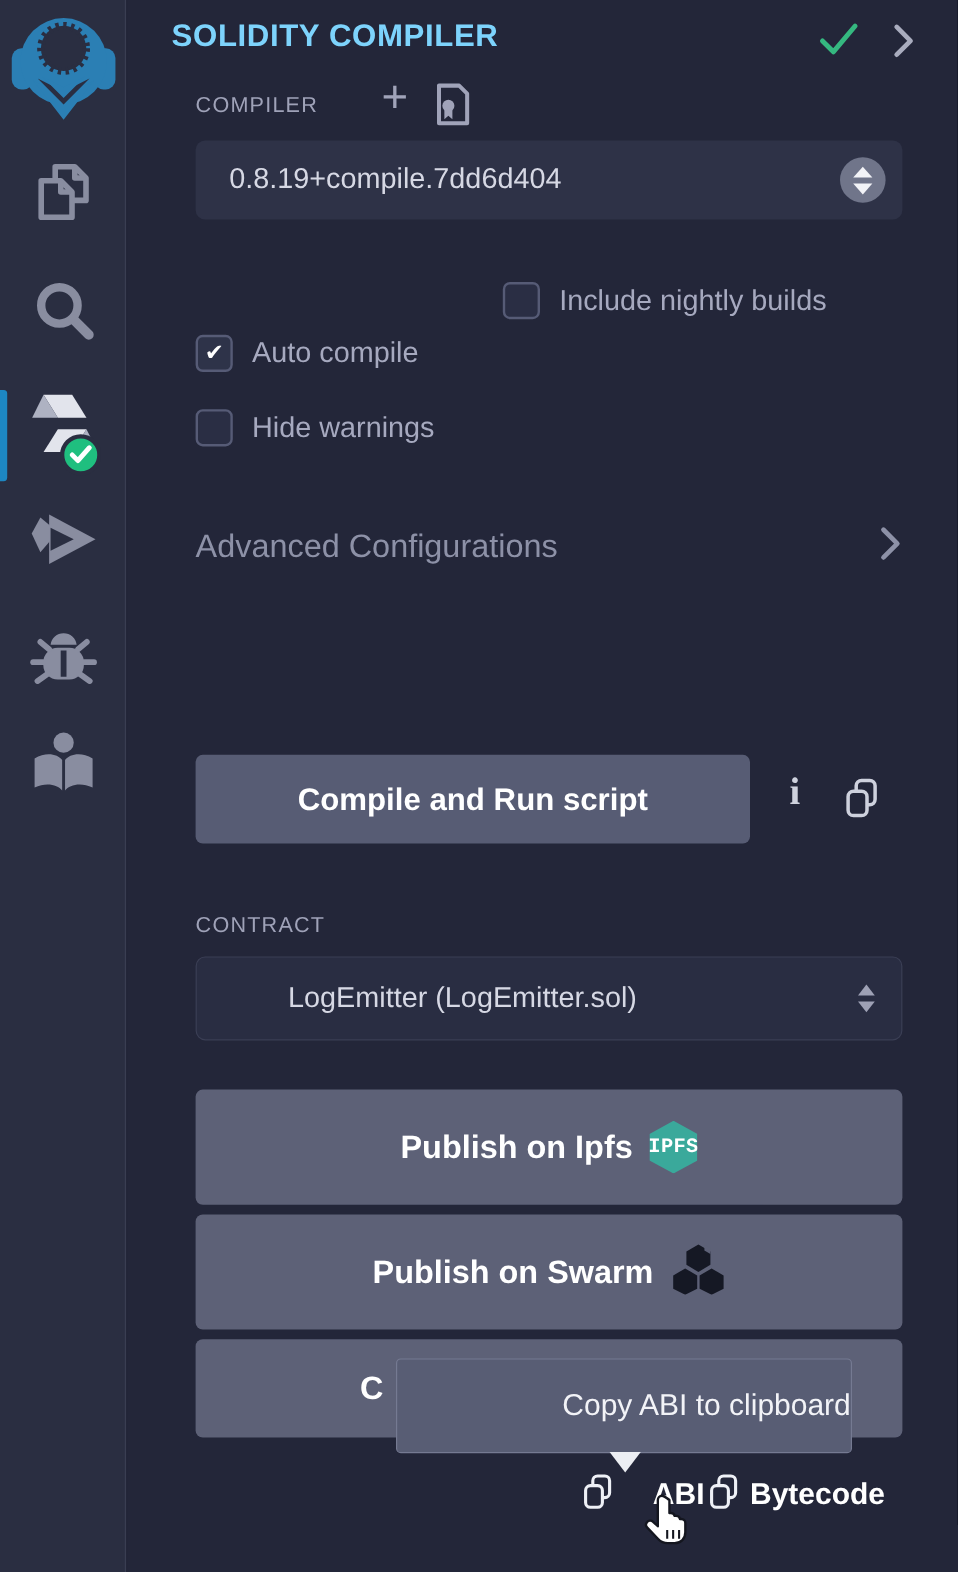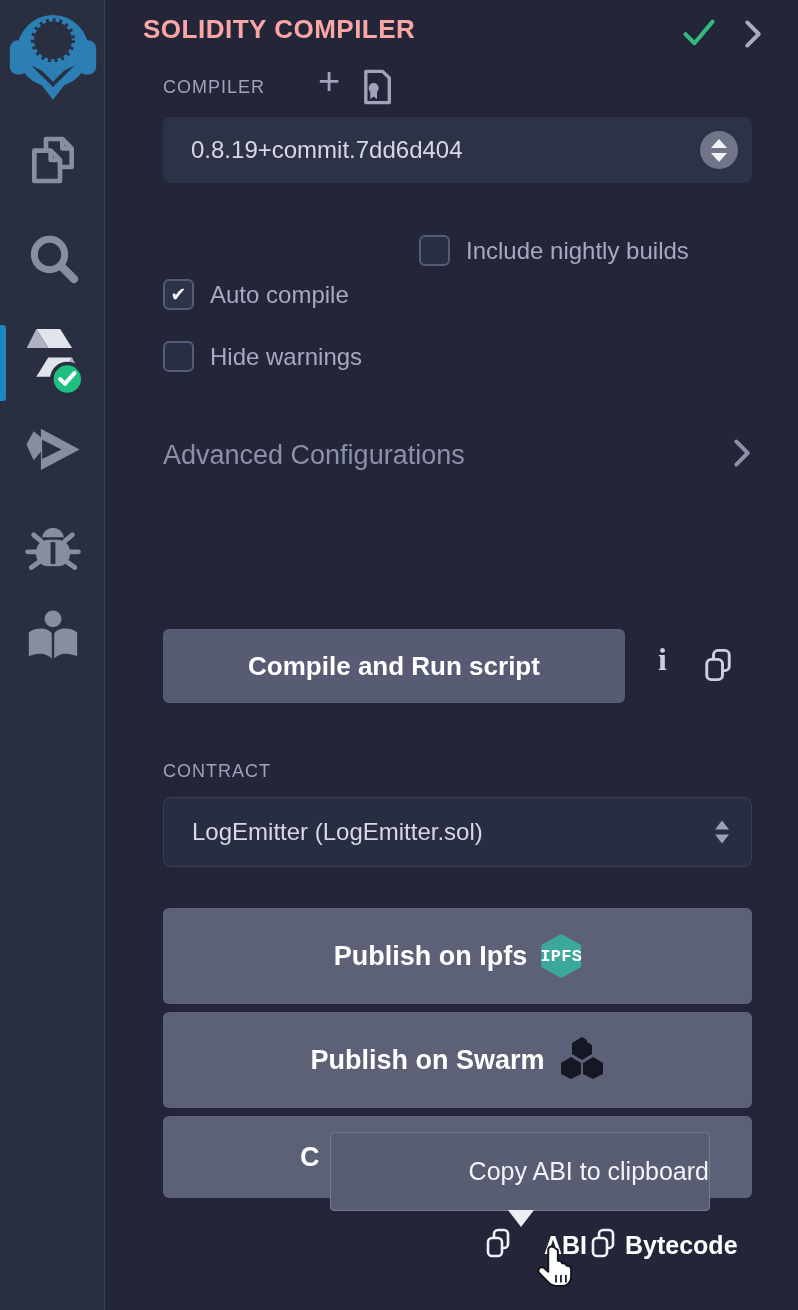--- a/index.html
+++ b/index.html
@@ -6,32 +6,32 @@
   *{box-sizing:border-box;font-family:"Liberation Sans","DejaVu Sans",sans-serif;}
   .stage{position:relative;width:798px;height:1310px;background:#232639;overflow:hidden;}
 
   
   .sidebar{position:absolute;left:0;top:0;width:105px;height:1310px;background:#2a2e41;border-right:1px solid #3a3e52;}
   .side-item{position:absolute;left:0;width:105px;display:flex;justify-content:center;align-items:center;cursor:pointer;}
   .active-bar{position:absolute;left:0;top:325px;width:6px;height:76px;background:#1d87c2;border-radius:0 3px 3px 0;}
 
   
   .panel{position:absolute;left:106px;top:0;width:692px;height:1310px;background:#232639;}
-  .title{position:absolute;left:37px;top:14px;font-size:26px;font-weight:600;color:#fca5a5;letter-spacing:.5px;}
+  .title{position:absolute;left:37px;top:14px;font-size:26px;font-weight:600;color:#7dd3fc;letter-spacing:.5px;}
   .hdr-check{position:absolute;left:576px;top:18px;}
   .hdr-chev{position:absolute;left:636px;top:19px;}
 
   .sec-label{font-size:18px;font-weight:500;color:#9fa2b8;letter-spacing:1px;}
   .compiler-label{position:absolute;left:57px;top:77px;}
   .plus-glyph{position:absolute;left:212px;top:62px;font-size:38px;font-weight:300;color:#a0a3b9;cursor:pointer;line-height:1;}
   .file-badge{position:absolute;left:254px;top:68px;cursor:pointer;}
 
   .select-box{position:absolute;left:57px;width:589px;border-radius:8px;display:flex;align-items:center;cursor:pointer;}
   .sel-compiler{top:117px;height:66px;background:#2e3247;}
-  .sel-contract{top:797px;height:70px;background:#292d42;border:1px solid #3b3f55;}
+  .sel-contract{top:797px;height:70px;background:#292d42;border:1px solid #3b3f55;padding-left:48px;}
   .select-box .sel-text{padding-left:28px;font-size:24px;color:#d6d8e4;}
   .stepper{position:absolute;right:14px;top:50%;transform:translateY(-50%);width:38px;height:38px;border-radius:50%;background:#70758a;display:flex;flex-direction:column;align-items:center;justify-content:center;gap:5px;}
   .tri-up{width:0;height:0;border-left:8px solid transparent;border-right:8px solid transparent;border-bottom:9px solid #f2f3f7;}
   .tri-dn{width:0;height:0;border-left:8px solid transparent;border-right:8px solid transparent;border-top:9px solid #f2f3f7;}
   .mini-caret{position:absolute;right:22px;top:50%;transform:translateY(-50%);display:flex;flex-direction:column;gap:5px;}
   .mini-caret .u{width:0;height:0;border-left:7px solid transparent;border-right:7px solid transparent;border-bottom:9px solid #9ea1b5;}
   .mini-caret .d{width:0;height:0;border-left:7px solid transparent;border-right:7px solid transparent;border-top:9px solid #9ea1b5;}
 
   .chk-row{position:absolute;display:flex;align-items:center;gap:16px;cursor:pointer;}
   .chk{width:31px;height:31px;border-radius:6px;border:2px solid #565b76;background:#2a2e44;display:flex;align-items:center;justify-content:center;}
@@ -182,21 +182,21 @@
     <div class="plus-glyph">+</div>
     <span class="file-badge">
       <svg width="34" height="38" viewBox="0 0 30 34">
         <path d="M5 3 h15 l6 6 v22 h-21 z" fill="none" stroke="#a0a3b9" stroke-width="3" stroke-linejoin="round"></path>
         <circle cx="12" cy="18" r="4.5" fill="#a0a3b9"></circle>
         <path d="M9 21 L9 28 L12 25.5 L15 28 L15 21" fill="#a0a3b9"></path>
       </svg>
     </span>
 
     <div class="select-box sel-compiler">
-      <span class="sel-text">0.8.19+commit.7dd6d404</span>
+      <span class="sel-text">0.8.19+compile.7dd6d404</span>
       <span class="stepper">
         <span class="tri-up"></span>
           <span class="tri-dn"></span>
       </span>
     </div>
 
     <div class="chk-row" style="left:313px;top:207px;margin-top:28px;">
       <span class="chk"></span>
       <span class="chk-label">Include nightly builds</span>
     </div>

